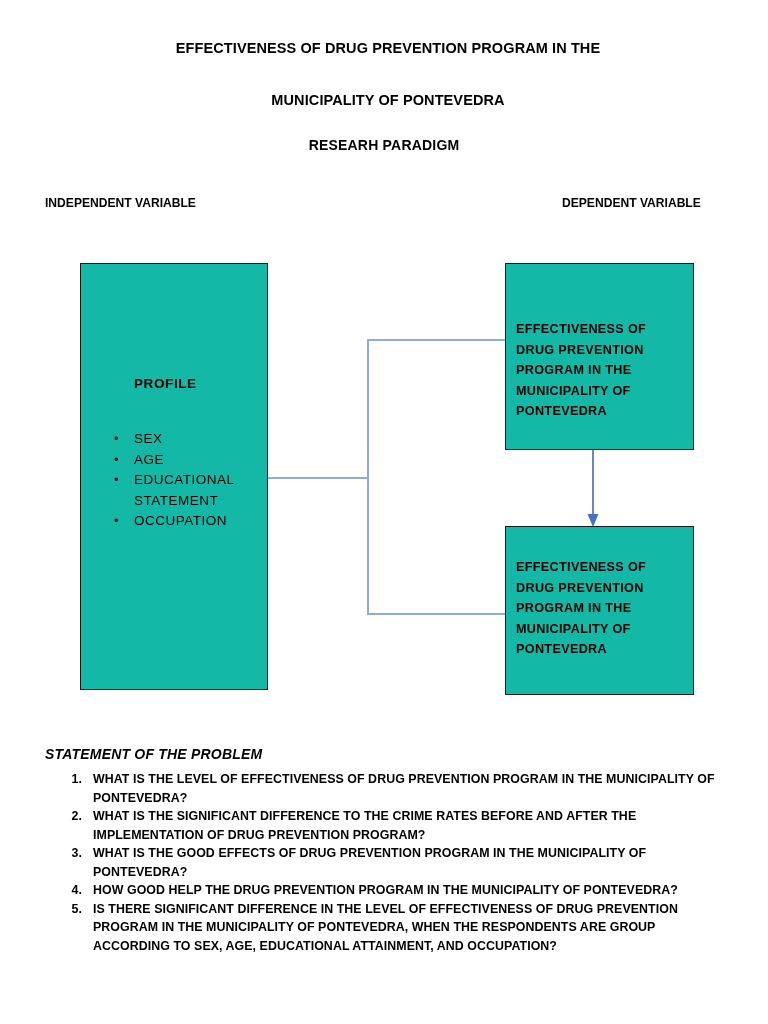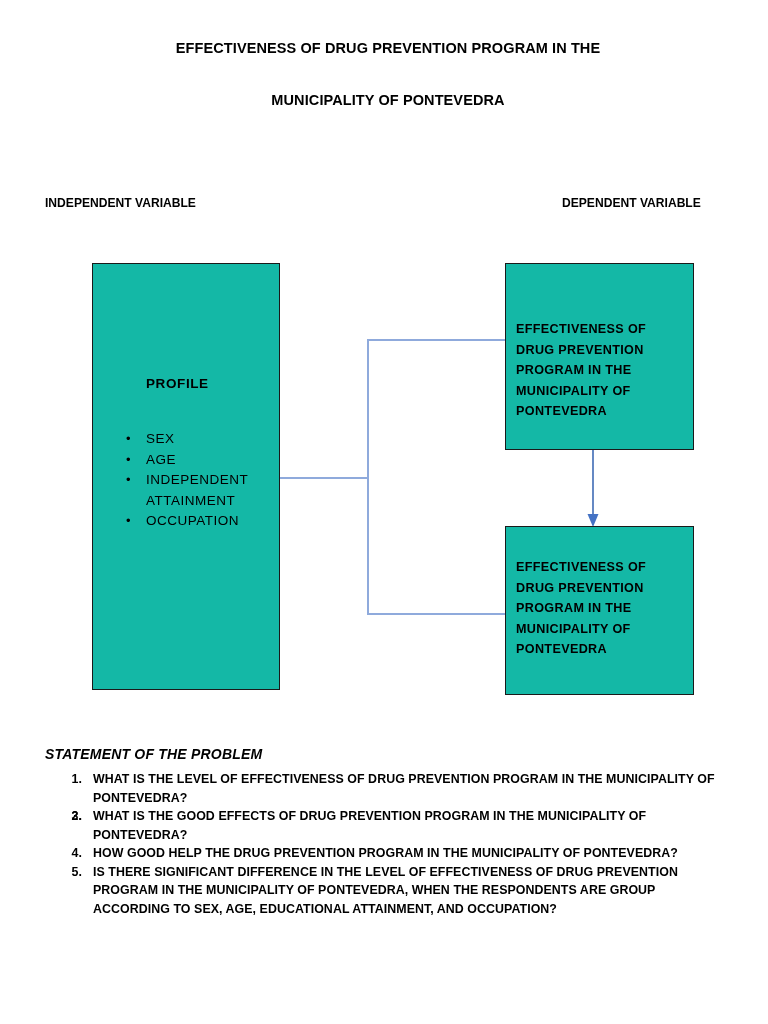--- a/index.html
+++ b/index.html
@@ -75,21 +75,20 @@
     border: 1.6px solid #1a1a1a;
     background: #14b8a6;
     box-sizing: border-box;
   }
 
   .box-left {
     left: 80px;
     top: 263px;
     width: 188px;
     height: 427px;
-    margin-left: 12px;
   }
   .box-right-top {
     left: 505px;
     top: 263px;
     width: 189px;
     height: 187px;
   }
   .box-right-bottom {
     left: 505px;
     top: 526px;
@@ -200,20 +199,21 @@
     text-align: right;
   }
 </style>
 </head>
 <body>
 
 <div class="page">
 
   <div class="doc-title line1">EFFECTIVENESS OF DRUG PREVENTION PROGRAM IN THE</div>
   <div class="doc-title line2">MUNICIPALITY OF PONTEVEDRA</div>
+  <div class="paradigm-title">RESEARH PARADIGM</div>
 
   <div class="var-label independent">INDEPENDENT VARIABLE</div>
   <div class="var-label dependent">DEPENDENT VARIABLE</div>
 
   <div class="diagram">
 
     <div class="conn conn-h-left"></div>
     <div class="conn conn-v-main"></div>
     <div class="conn conn-h-top"></div>
     <div class="conn conn-h-bottom"></div>
@@ -229,22 +229,22 @@
         <li>
           <span class="bullet">•</span>
           <span>SEX</span>
         </li>
         <li>
           <span class="bullet">•</span>
           <span>AGE</span>
         </li>
         <li>
           <span class="bullet">•</span>
-          <span>INDEPENDENT</span>
-          <span class="sub">ATTAINMENT</span>
+          <span>EDUCATIONAL</span>
+          <span class="sub">STATEMENT</span>
         </li>
         <li>
           <span class="bullet">•</span>
           <span>OCCUPATION</span>
         </li>
       </ul>
     </div>
 
     <div class="box box-right-top">
       <div class="box-text">
@@ -269,20 +269,21 @@
   </div>
 
   <div class="sop-heading">STATEMENT OF THE PROBLEM</div>
   <ol class="sop-list">
     <li>
       <span class="num">1.</span>
       <span>WHAT IS THE LEVEL OF EFFECTIVENESS OF DRUG PREVENTION PROGRAM IN THE MUNICIPALITY OF PONTEVEDRA?</span>
     </li>
     <li>
       <span class="num">2.</span>
+      <span>WHAT IS THE SIGNIFICANT DIFFERENCE TO THE CRIME RATES BEFORE AND AFTER THE IMPLEMENTATION OF DRUG PREVENTION PROGRAM?</span>
     </li>
     <li>
       <span class="num">3.</span>
       <span>WHAT IS THE GOOD EFFECTS OF DRUG PREVENTION PROGRAM IN THE MUNICIPALITY OF PONTEVEDRA?</span>
     </li>
     <li>
       <span class="num">4.</span>
       <span>HOW GOOD HELP THE DRUG PREVENTION PROGRAM IN THE MUNICIPALITY OF PONTEVEDRA?</span>
     </li>
     <li>

